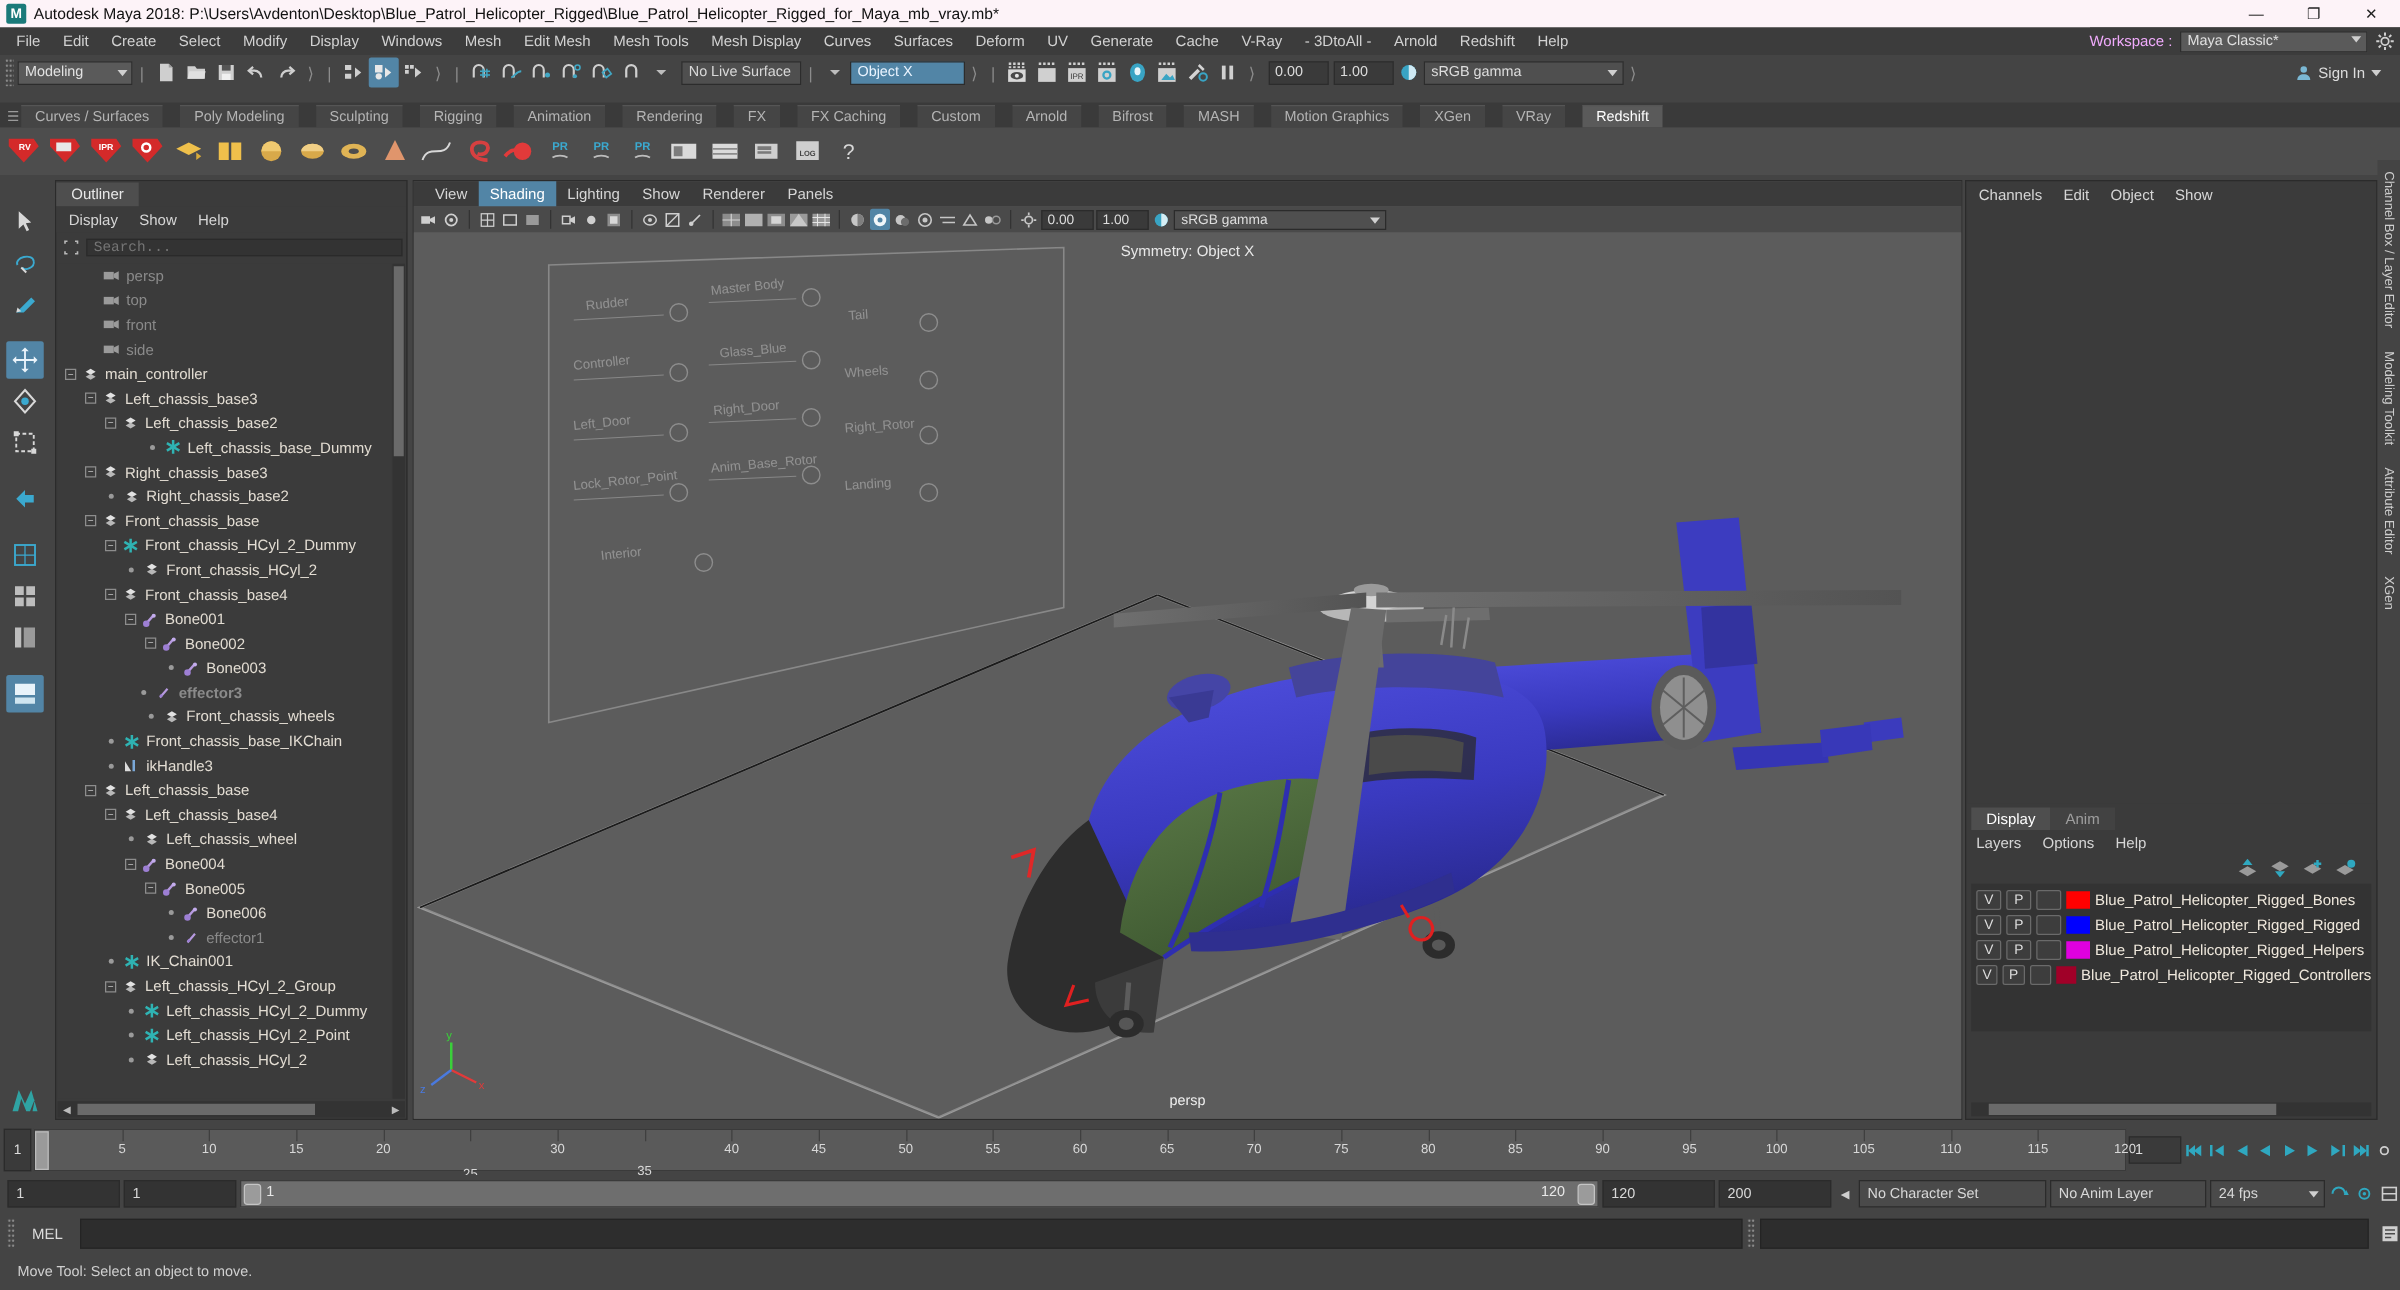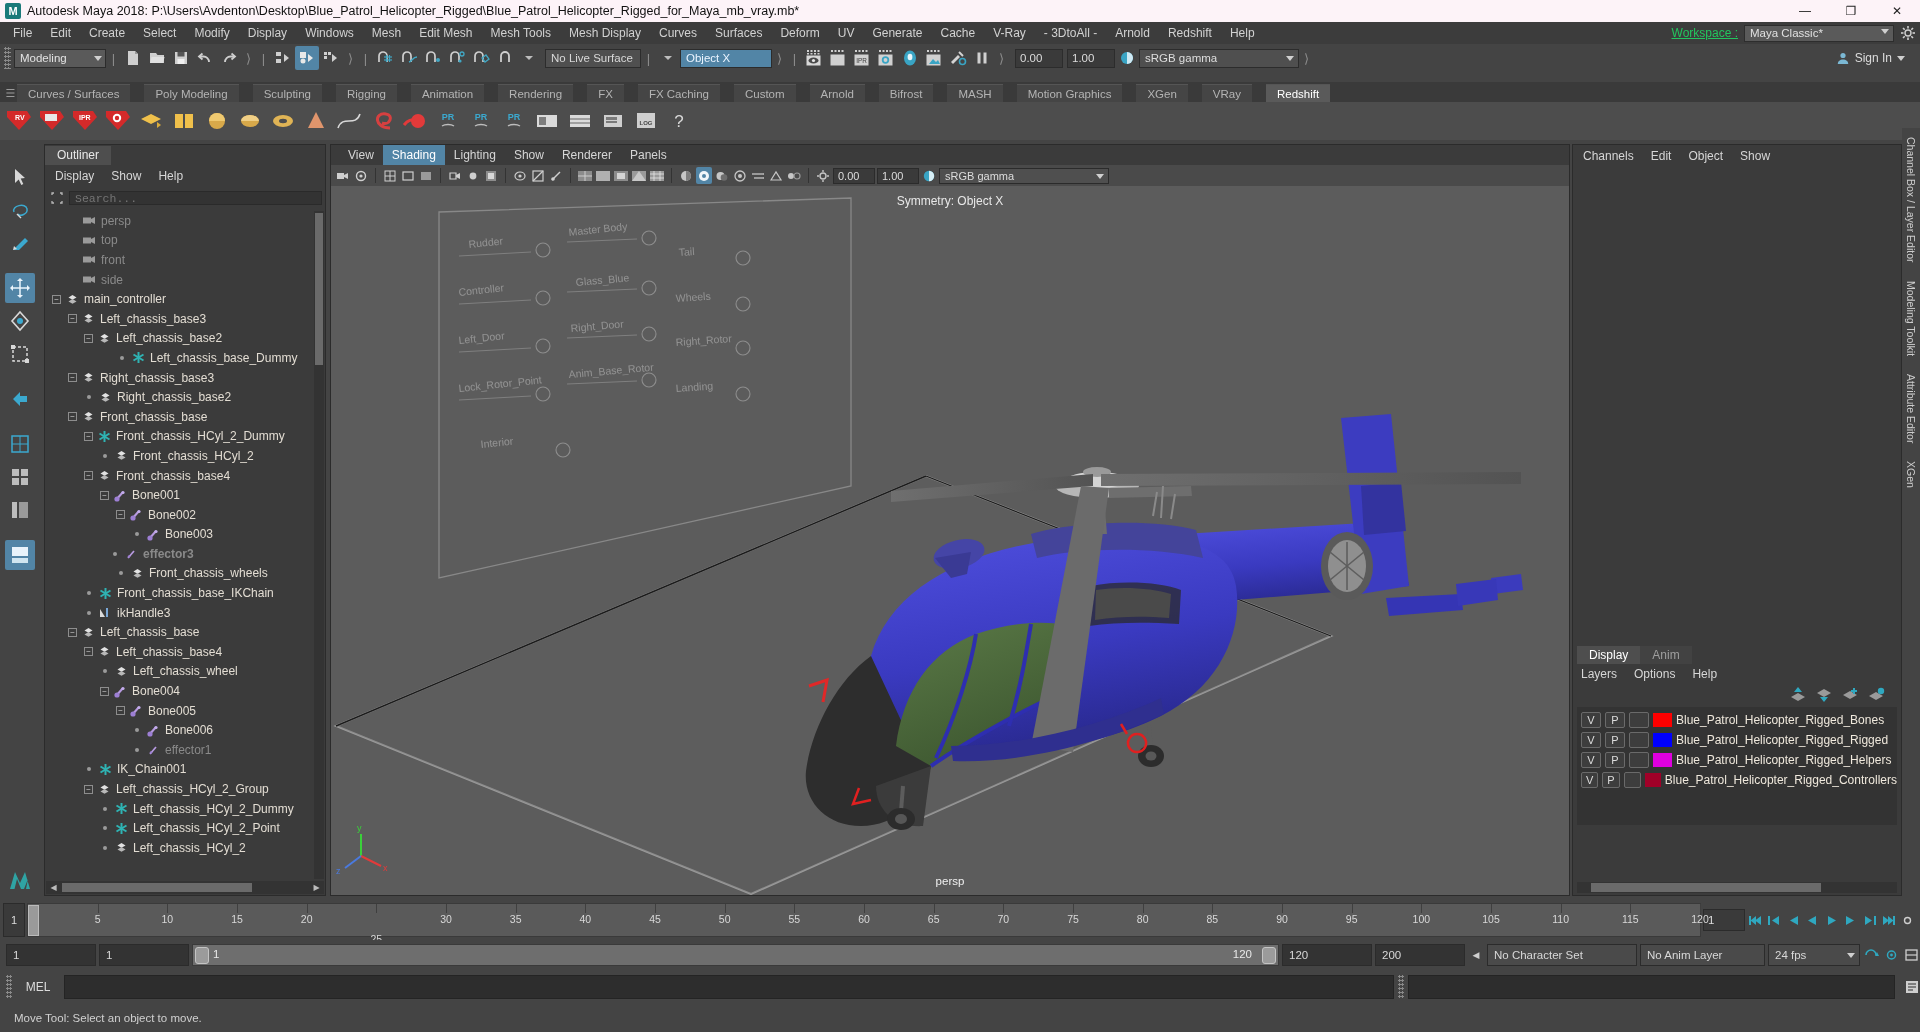--- a/index.html
+++ b/index.html
@@ -36,21 +36,21 @@
   .menubar .mi{
     padding:0 9px; height:22px; line-height:22px; color:#d2d2d2; font-size:12px;
     white-space:nowrap;
   }
 
   .wsbar{
     position:absolute; right:0; top:22px; height:22px;
     display:flex; align-items:center; gap:6px; padding-right:4px;
     background:#3c3c3c;
   }
-  .wsbar .lbl{ color:#22c55e; font-size:12px;text-decoration:underline; }
+  .wsbar .lbl{ color:#f0abfc; font-size:12px; }
   .ws-select{
     width:150px; height:17px; background:#5a5a5a; border:1px solid #2d2d2d;
     color:#e0e0e0; font-size:11.5px; line-height:15px; padding-left:5px;
     position:relative;
   }
   .ws-select .arw{ position:absolute; right:4px; top:3px; border-left:4px solid transparent;
     border-right:4px solid transparent; border-top:5px solid #cfcfcf; }
   .ws-gear{ width:16px;height:16px; }
 
   
@@ -1636,21 +1636,21 @@
         <div class="ts-tl" style="left: 8.33333%;">10</div>
         <div class="ts-tick" style="left: 12.5%;"></div>
         <div class="ts-tl" style="left: 12.5%;">15</div>
         <div class="ts-tick" style="left: 16.6667%;"></div>
         <div class="ts-tl" style="left: 16.6667%;">20</div>
         <div class="ts-tick" style="left: 20.8333%;"></div>
         <div class="ts-tl" style="left: 20.8333%; margin-top: 20px;">25</div>
         <div class="ts-tick" style="left: 25%;"></div>
         <div class="ts-tl" style="left: 25%;">30</div>
         <div class="ts-tick" style="left: 29.1667%;"></div>
-        <div class="ts-tl" style="left: 29.1667%;">35</div>
+        <div class="ts-tl" style="left: 29.1667%; margin-top: 18px;">35</div>
         <div class="ts-tick" style="left: 33.3333%;"></div>
         <div class="ts-tl" style="left: 33.3333%;">40</div>
         <div class="ts-tick" style="left: 37.5%;"></div>
         <div class="ts-tl" style="left: 37.5%;">45</div>
         <div class="ts-tick" style="left: 41.6667%;"></div>
         <div class="ts-tl" style="left: 41.6667%;">50</div>
         <div class="ts-tick" style="left: 45.8333%;"></div>
         <div class="ts-tl" style="left: 45.8333%;">55</div>
         <div class="ts-tick" style="left: 50%;"></div>
         <div class="ts-tl" style="left: 50%;">60</div>

